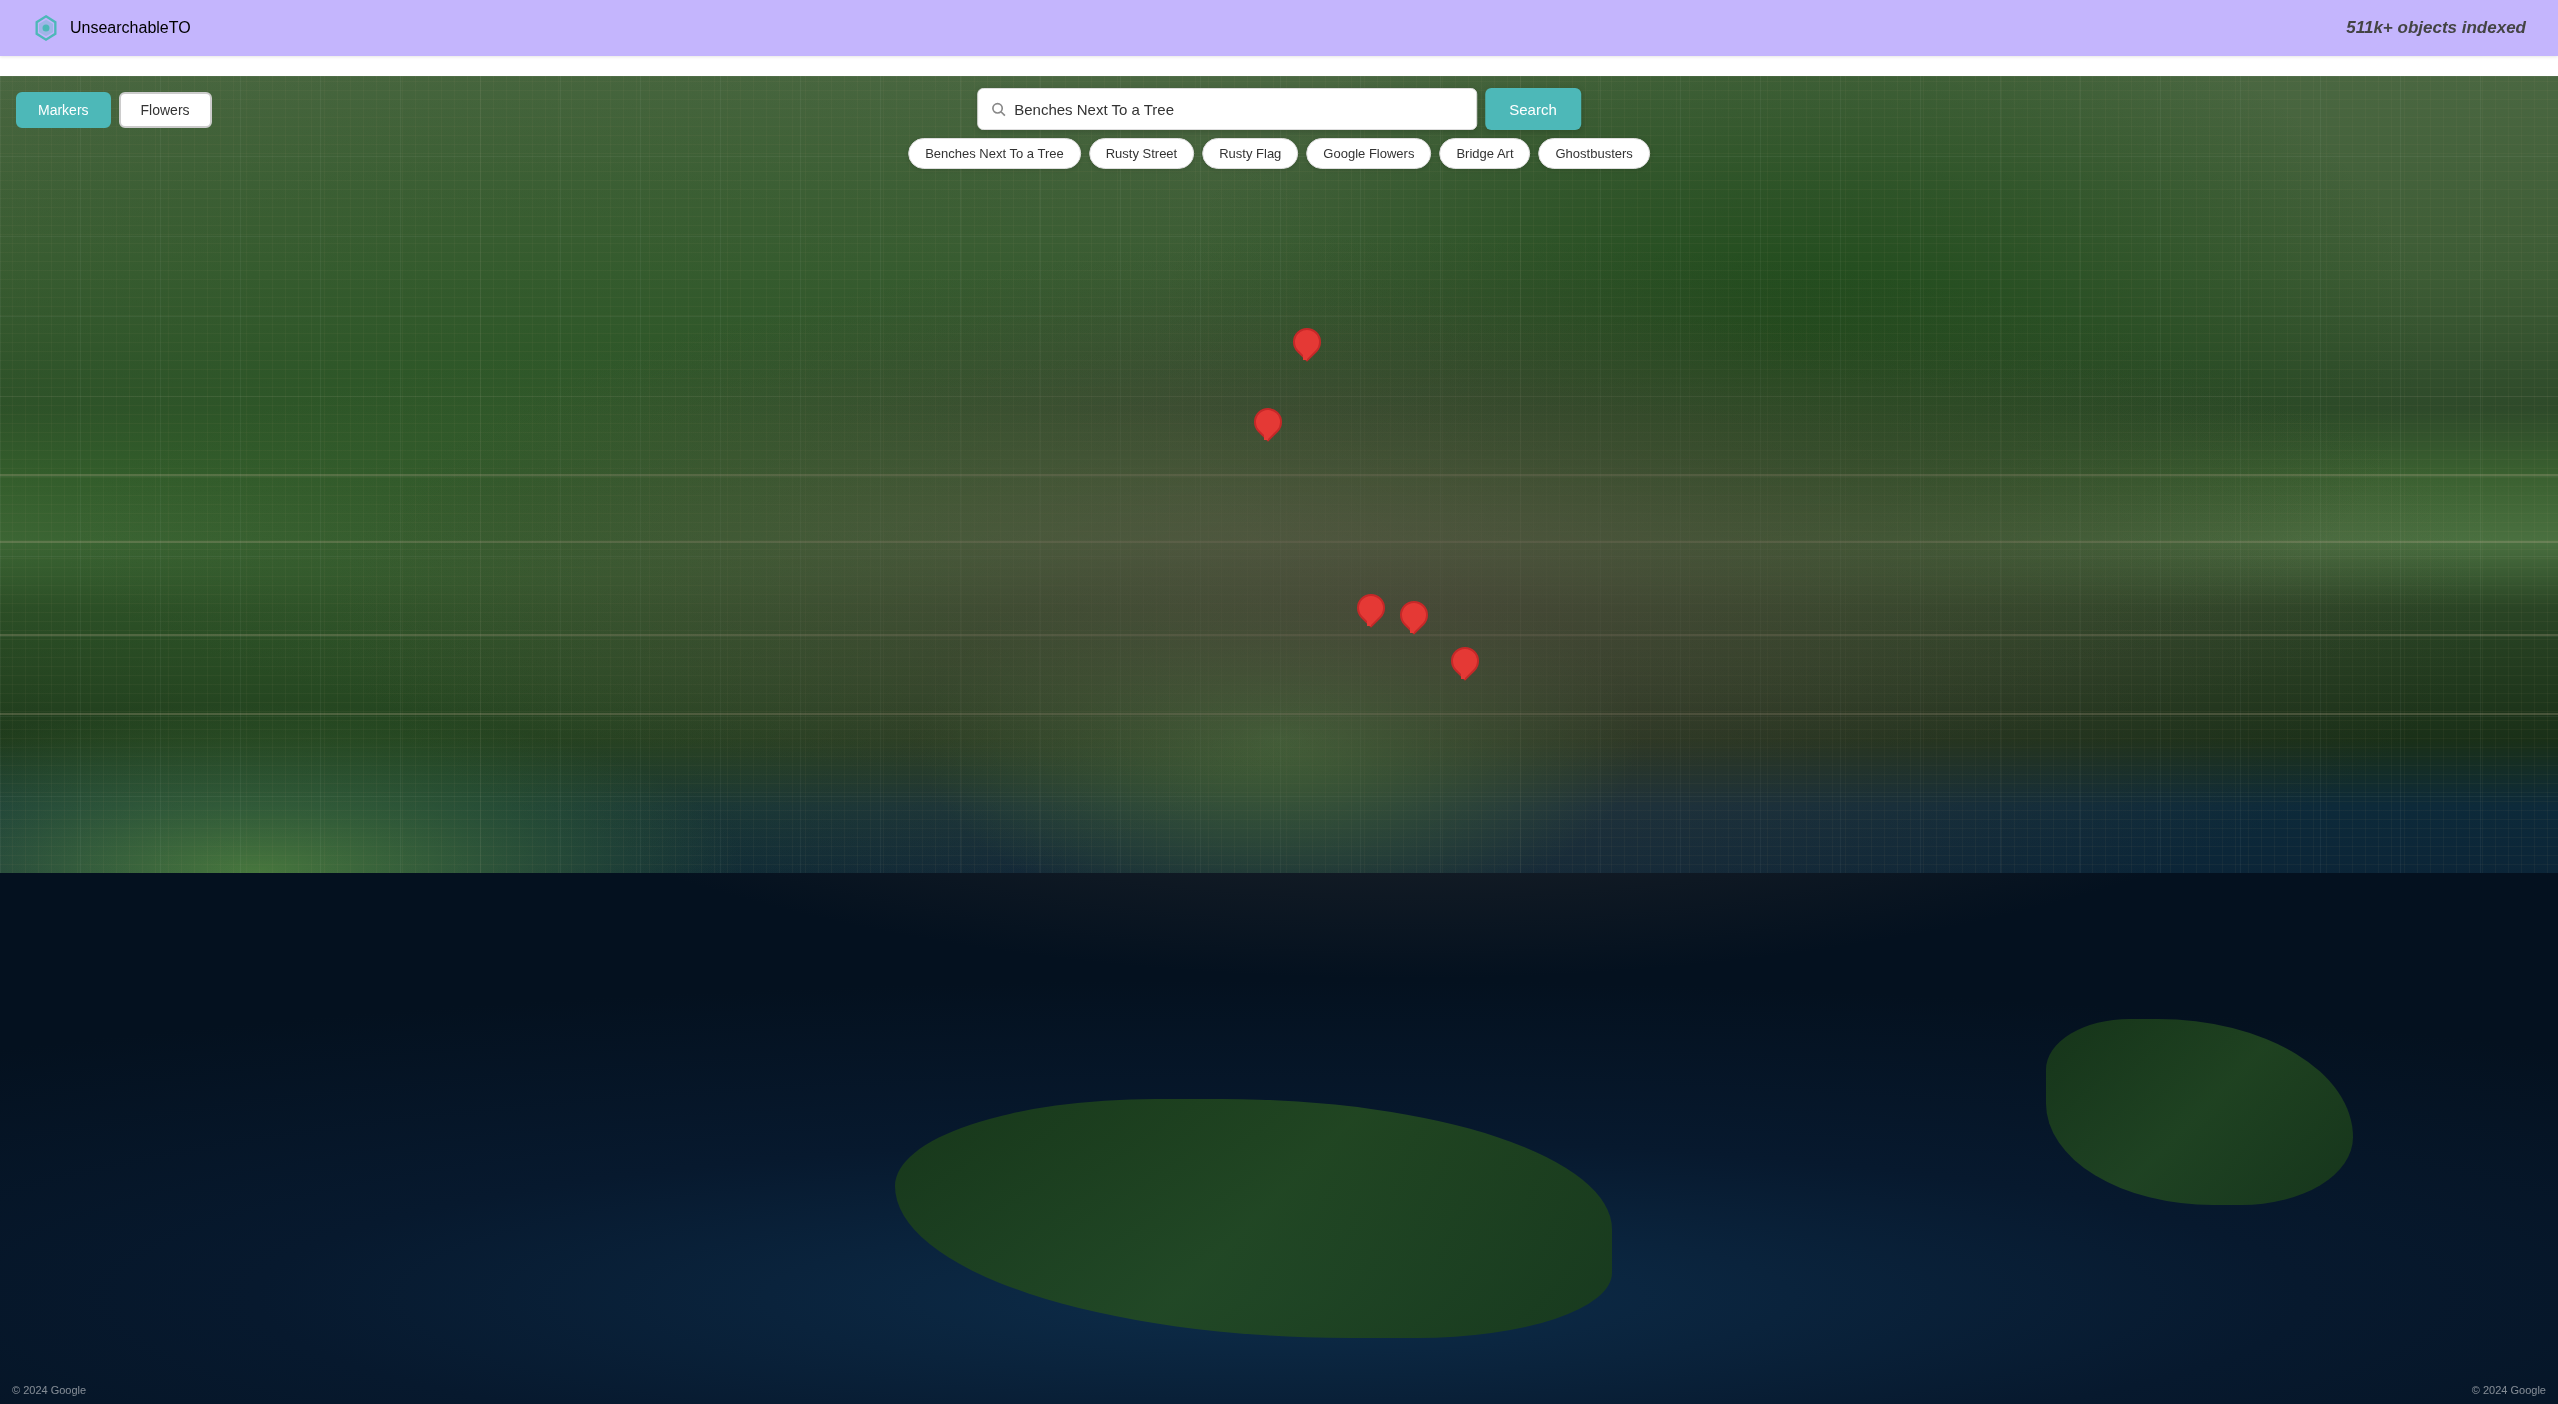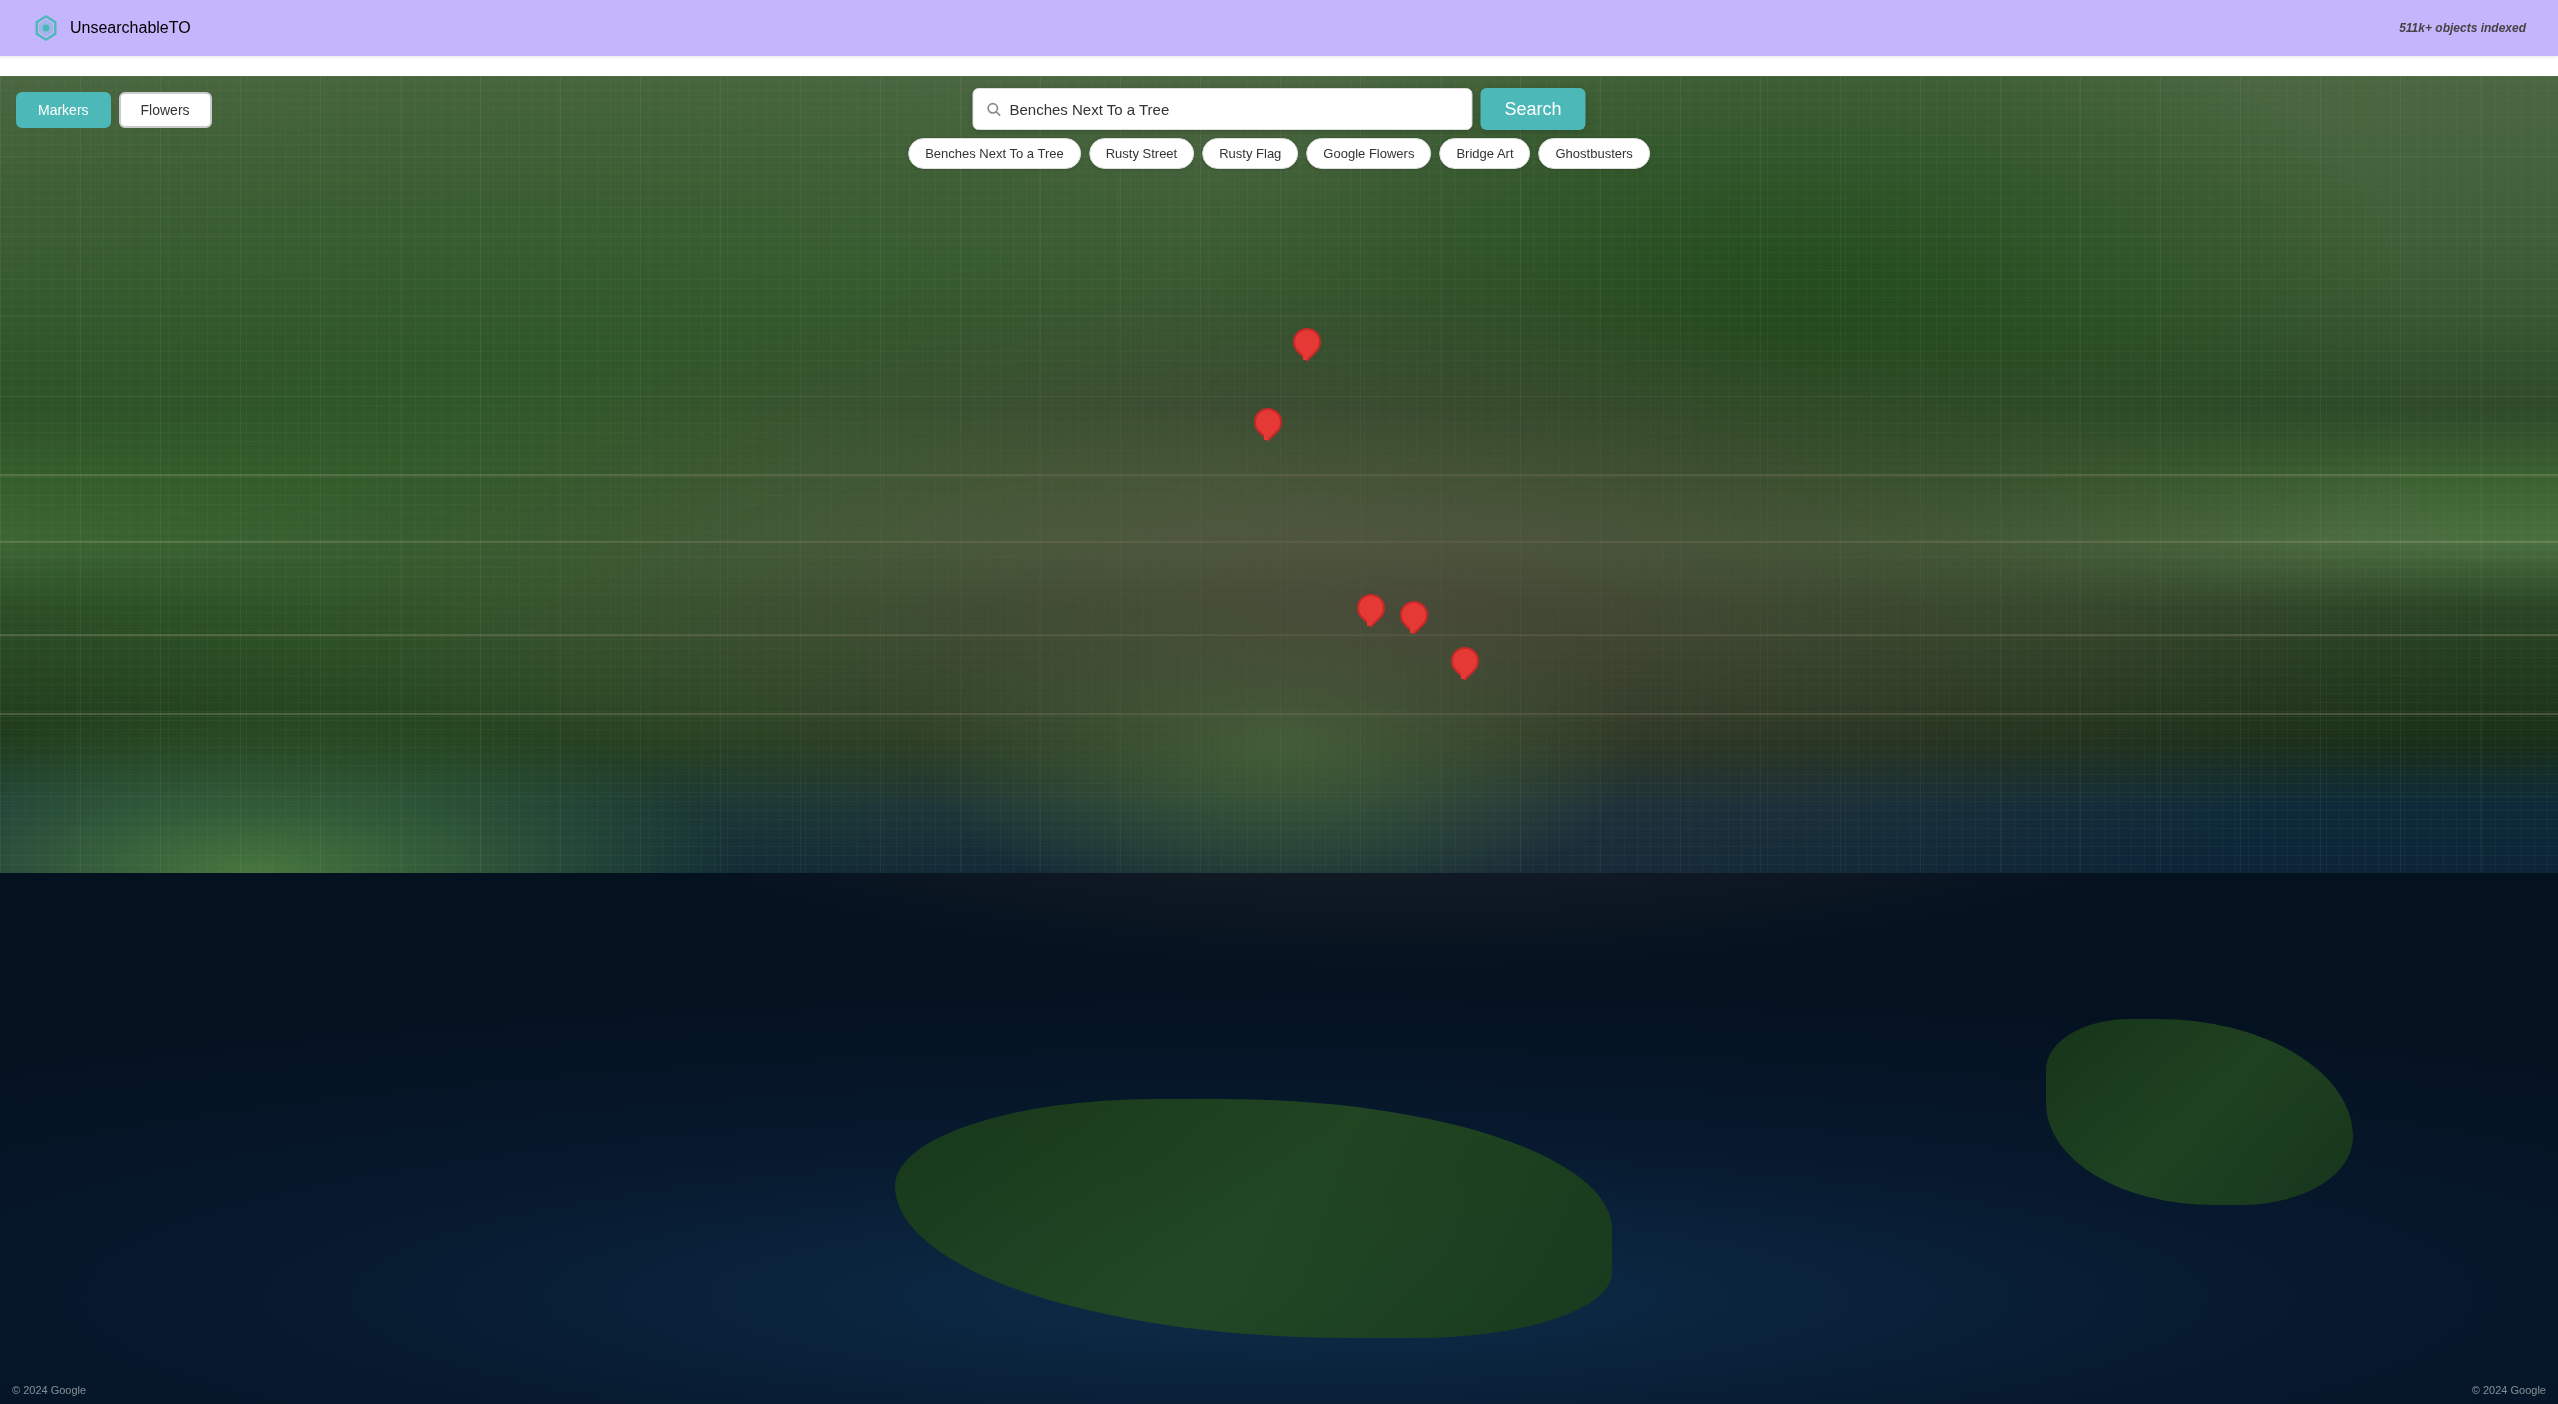--- a/index.html
+++ b/index.html
@@ -22,21 +22,21 @@
       display: flex;
       align-items: center;
       gap: 10px;
     }
     #logo-icon {
       width: 28px;
       height: 28px;
       color: #4db8b8;
     }
     #objects-count {
-      font-size: 12px;
+      font-size: 17px;
       color: #444;
       font-style: italic;
     }
     #objects-count span { font-weight: 600; }
 
     
     #map-container {
       position: fixed;
       top: 56px; left: 0; right: 0; bottom: 0;
       background: #1a3a5c;
@@ -138,21 +138,21 @@
       width: 100%;
       background: transparent;
     }
     #search-button {
       padding: 0 24px;
       height: 42px;
       background: #4db8b8;
       color: white;
       border: none;
       border-radius: 6px;
-      font-size: 18px;
+      font-size: 15px;
       font-weight: 500;
       cursor: pointer;
       box-shadow: 0 2px 6px rgba(0,0,0,0.15);
     }
 
     
     #suggestion-chips {
       position: absolute;
       top: 62px;
       left: 50%;

